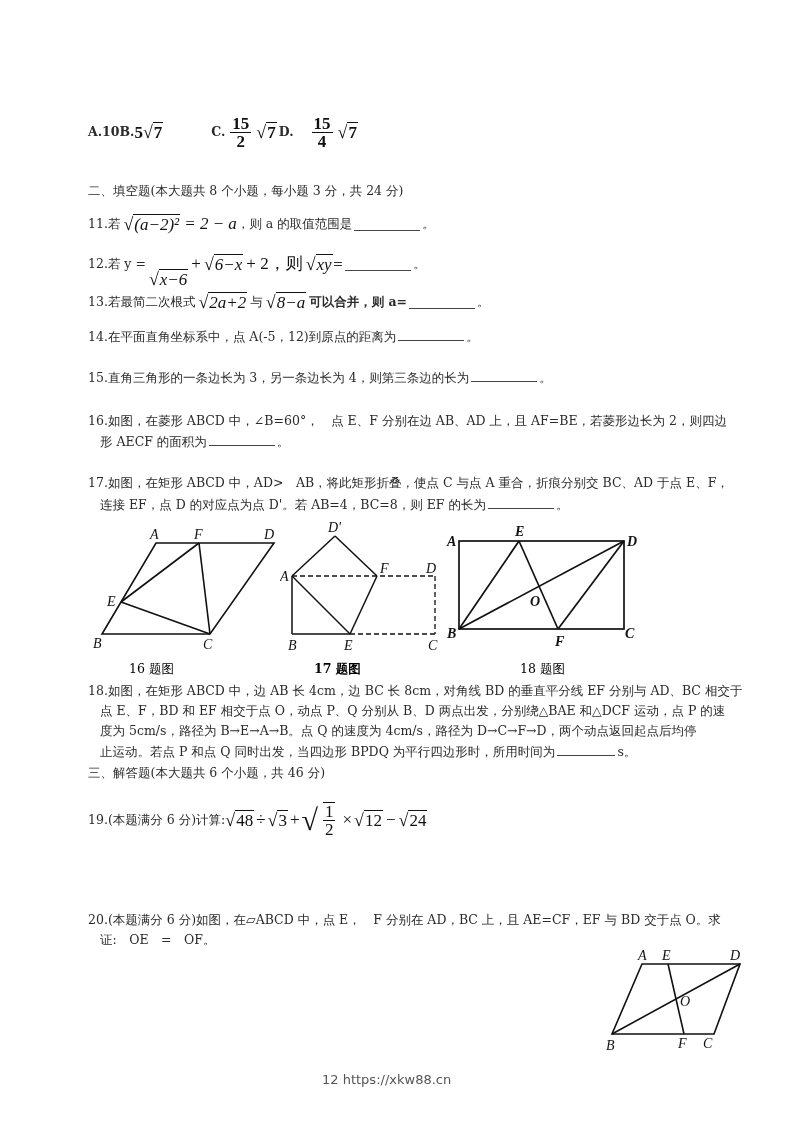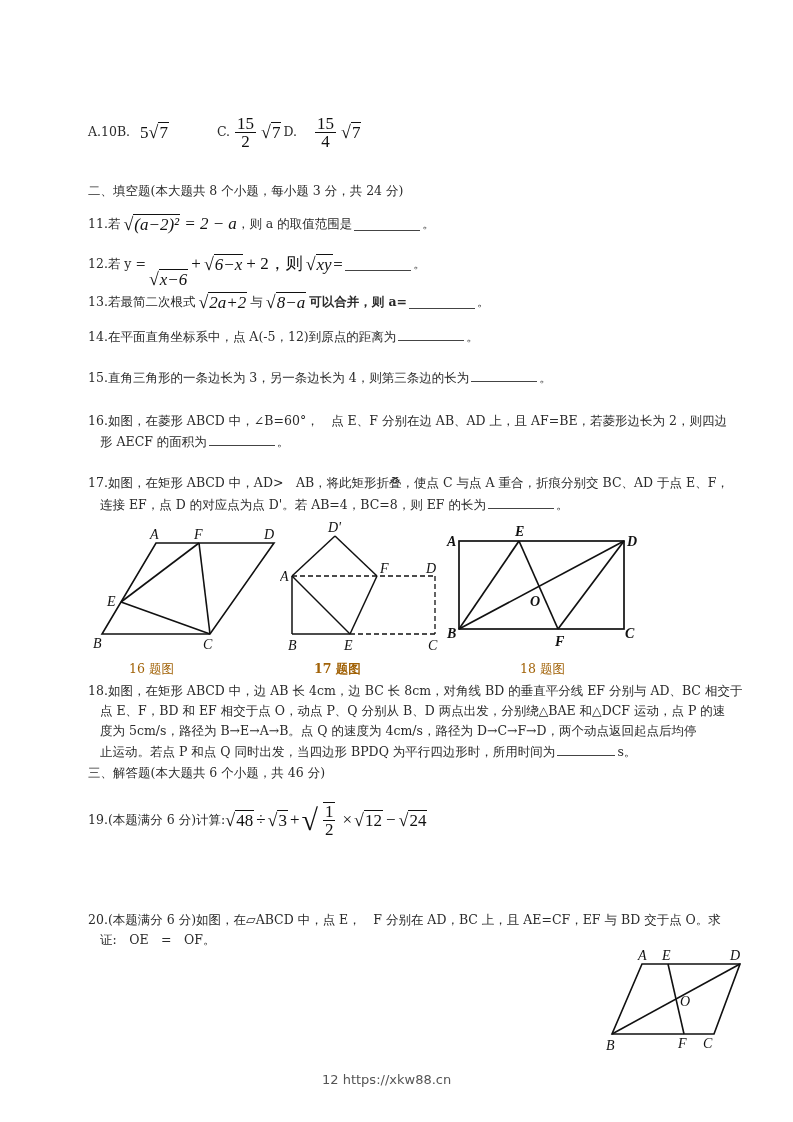--- a/index.html
+++ b/index.html
@@ -8,32 +8,32 @@
     .abs { position: absolute; }
     .line { position: absolute; left: 88px; white-space: nowrap; line-height: 18px; }
     .serif-math { font-family: "Liberation Serif", "DejaVu Serif", serif; font-size: 17px; color: #111; }
     .it { font-style: italic; }
     .blank { display: inline-block; border-bottom: 1px solid #444; width: 66px; height: 12px; vertical-align: baseline; margin: 0 2px; }
     .sqrt { display: inline-block; position: relative; }
     .sqrt .rad { font-size: 18px; }
     .sqrt .body { border-top: 1px solid #111; padding: 0 1px; }
     .frac { display: inline-flex; flex-direction: column; align-items: center; vertical-align: middle; line-height: 17px; margin: 0 5px; }
     .frac .num { border-bottom: 1px solid #111; padding: 0 2px; }
-    .cap { font-size: 12.5px; color: #a16207; }
+    .cap { font-size: 12.5px; color: #000000; }
     .fig-label { font-family: "Liberation Serif", serif; font-style: italic; font-weight: bold; font-size: 14px; fill: #111; }
     .fig-label-n { font-family: "Liberation Serif", serif; font-style: italic; font-size: 14px; fill: #111; }
     .footer { font-family: "DejaVu Sans", sans-serif; color: #555; font-size: 13px; }
   </style>
 </head>
 <body>
 
-<div class="line" style="top:114px; height:36px; display:flex; align-items:center;">
+<div class="line" style="top:114px; height:36px; display:flex; align-items:center;font-weight:bold;">
   <span>A.10</span>
   <span>B.</span>
-  <span class="serif-math" style="margin-left:10px;">5<span class="sqrt"><span class="rad">√</span><span class="body">7</span></span></span>
+  <span class="serif-math" style="margin-left:0;">5<span class="sqrt"><span class="rad">√</span><span class="body">7</span></span></span>
   <span style="margin-left:48px;">C.</span>
   <span class="frac serif-math">
     <span class="num">15</span>
       <span>2</span>
   </span>
   <span class="serif-math sqrt"><span class="rad">√</span><span class="body">7</span></span>
   <span style="margin-left:2px;">D.</span>
   <span class="frac serif-math" style="margin-left:18px;">
     <span class="num">15</span>
       <span>4</span>

